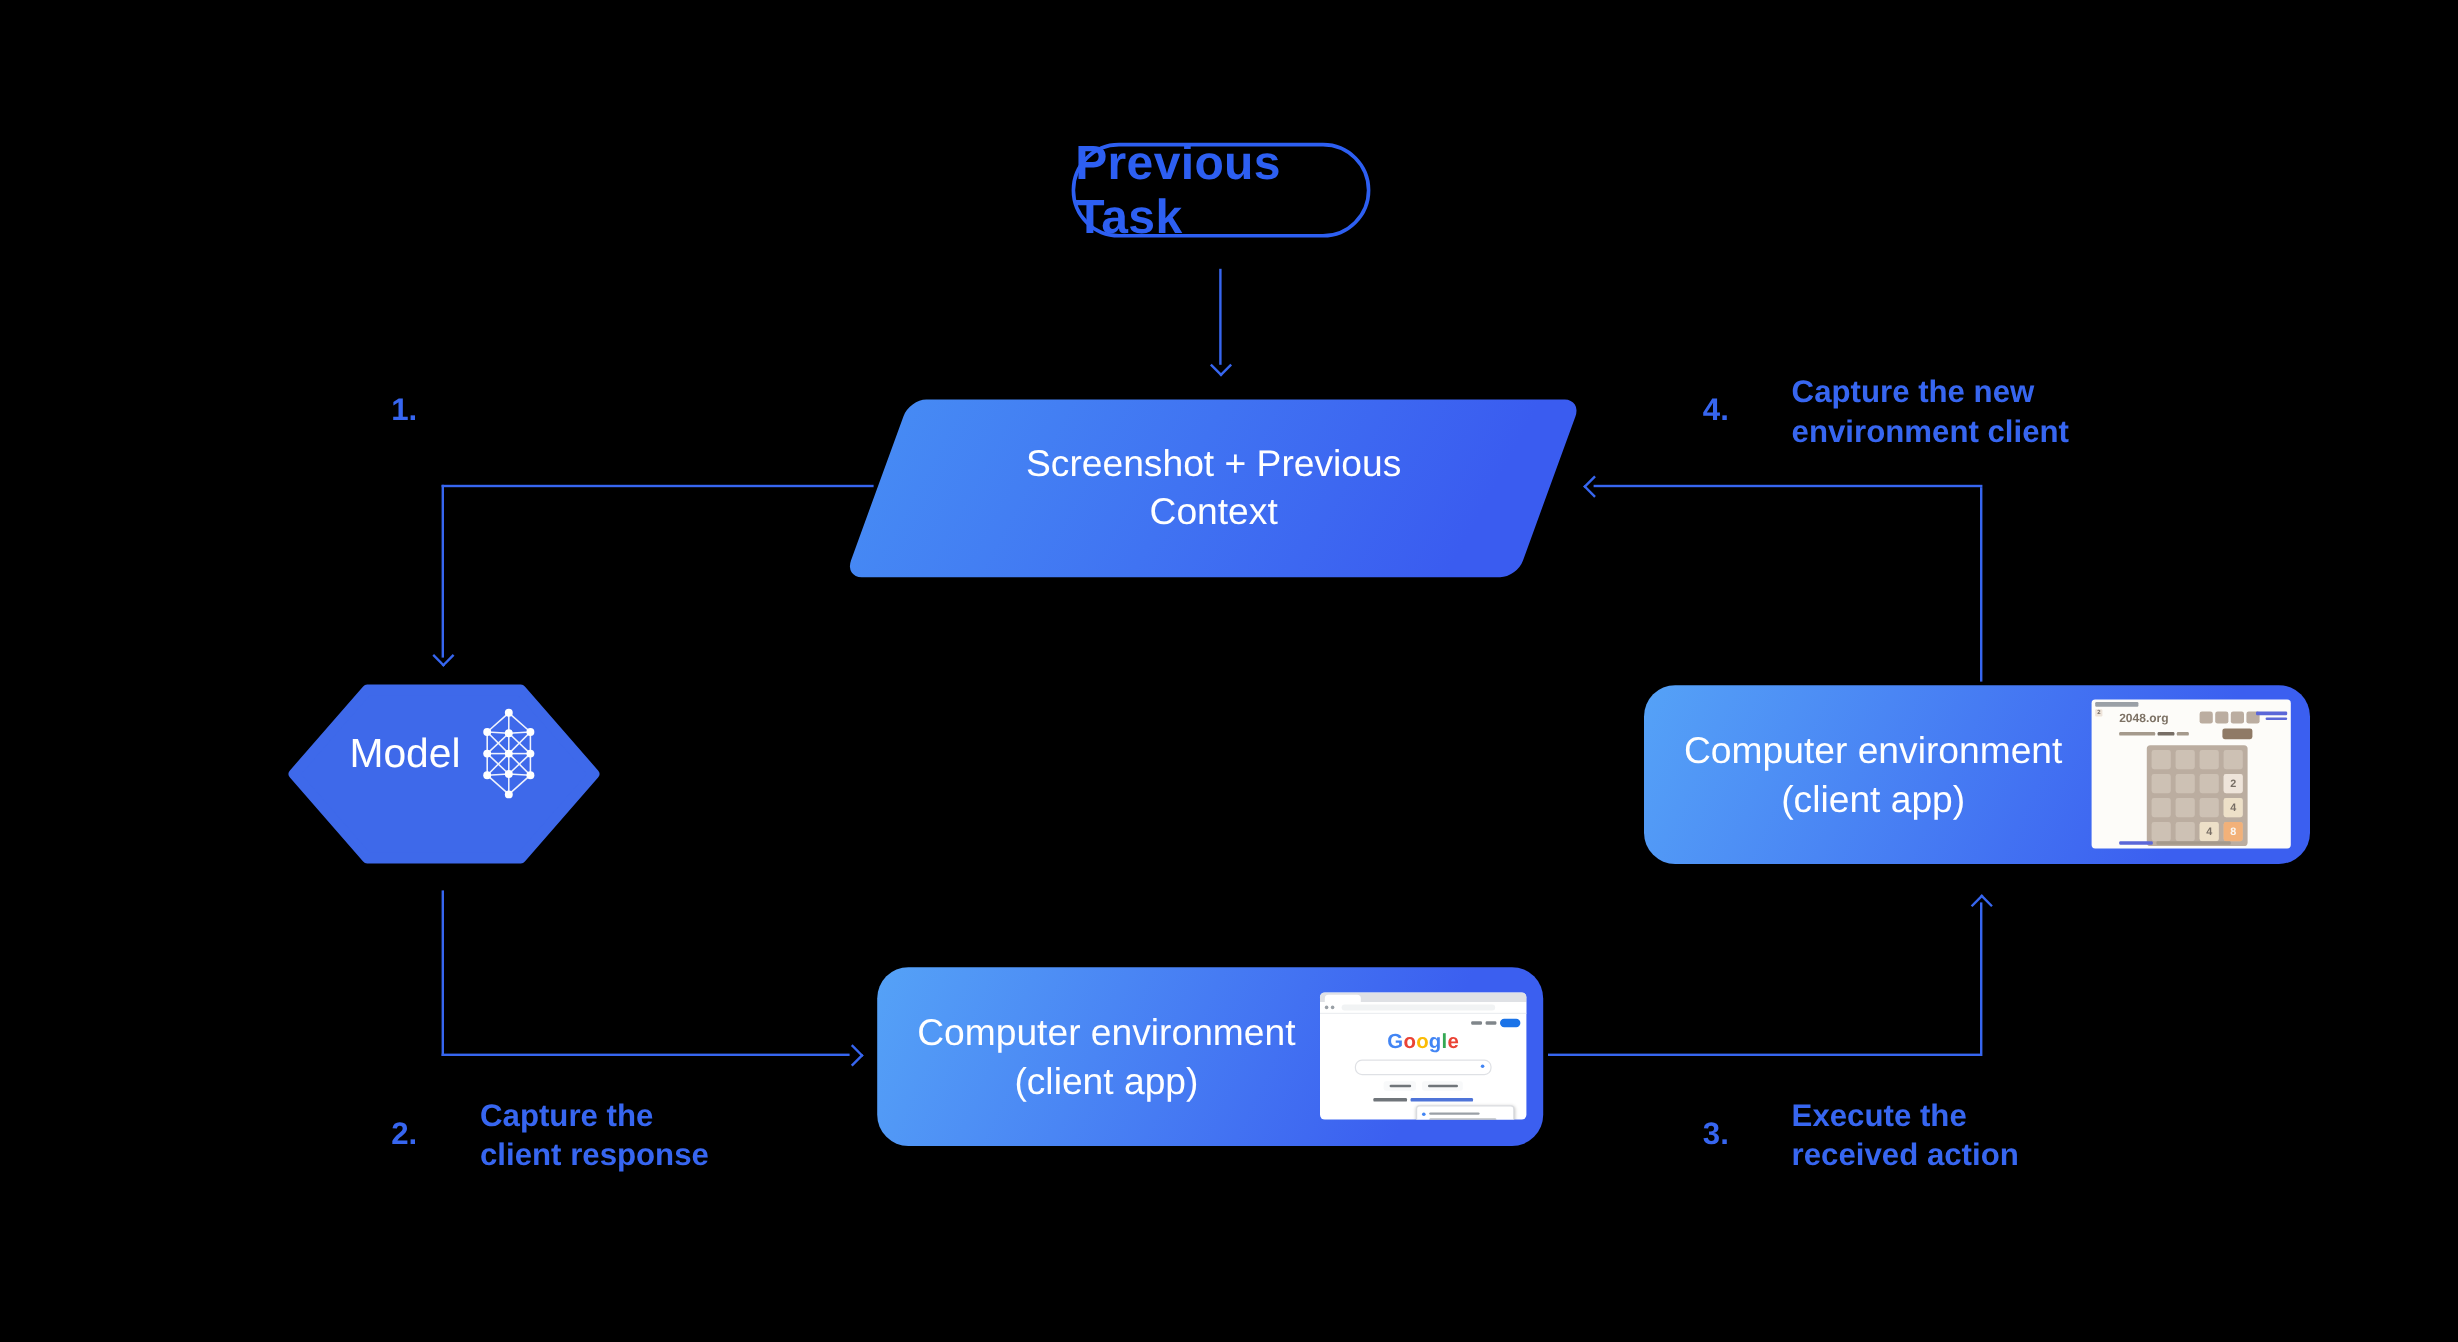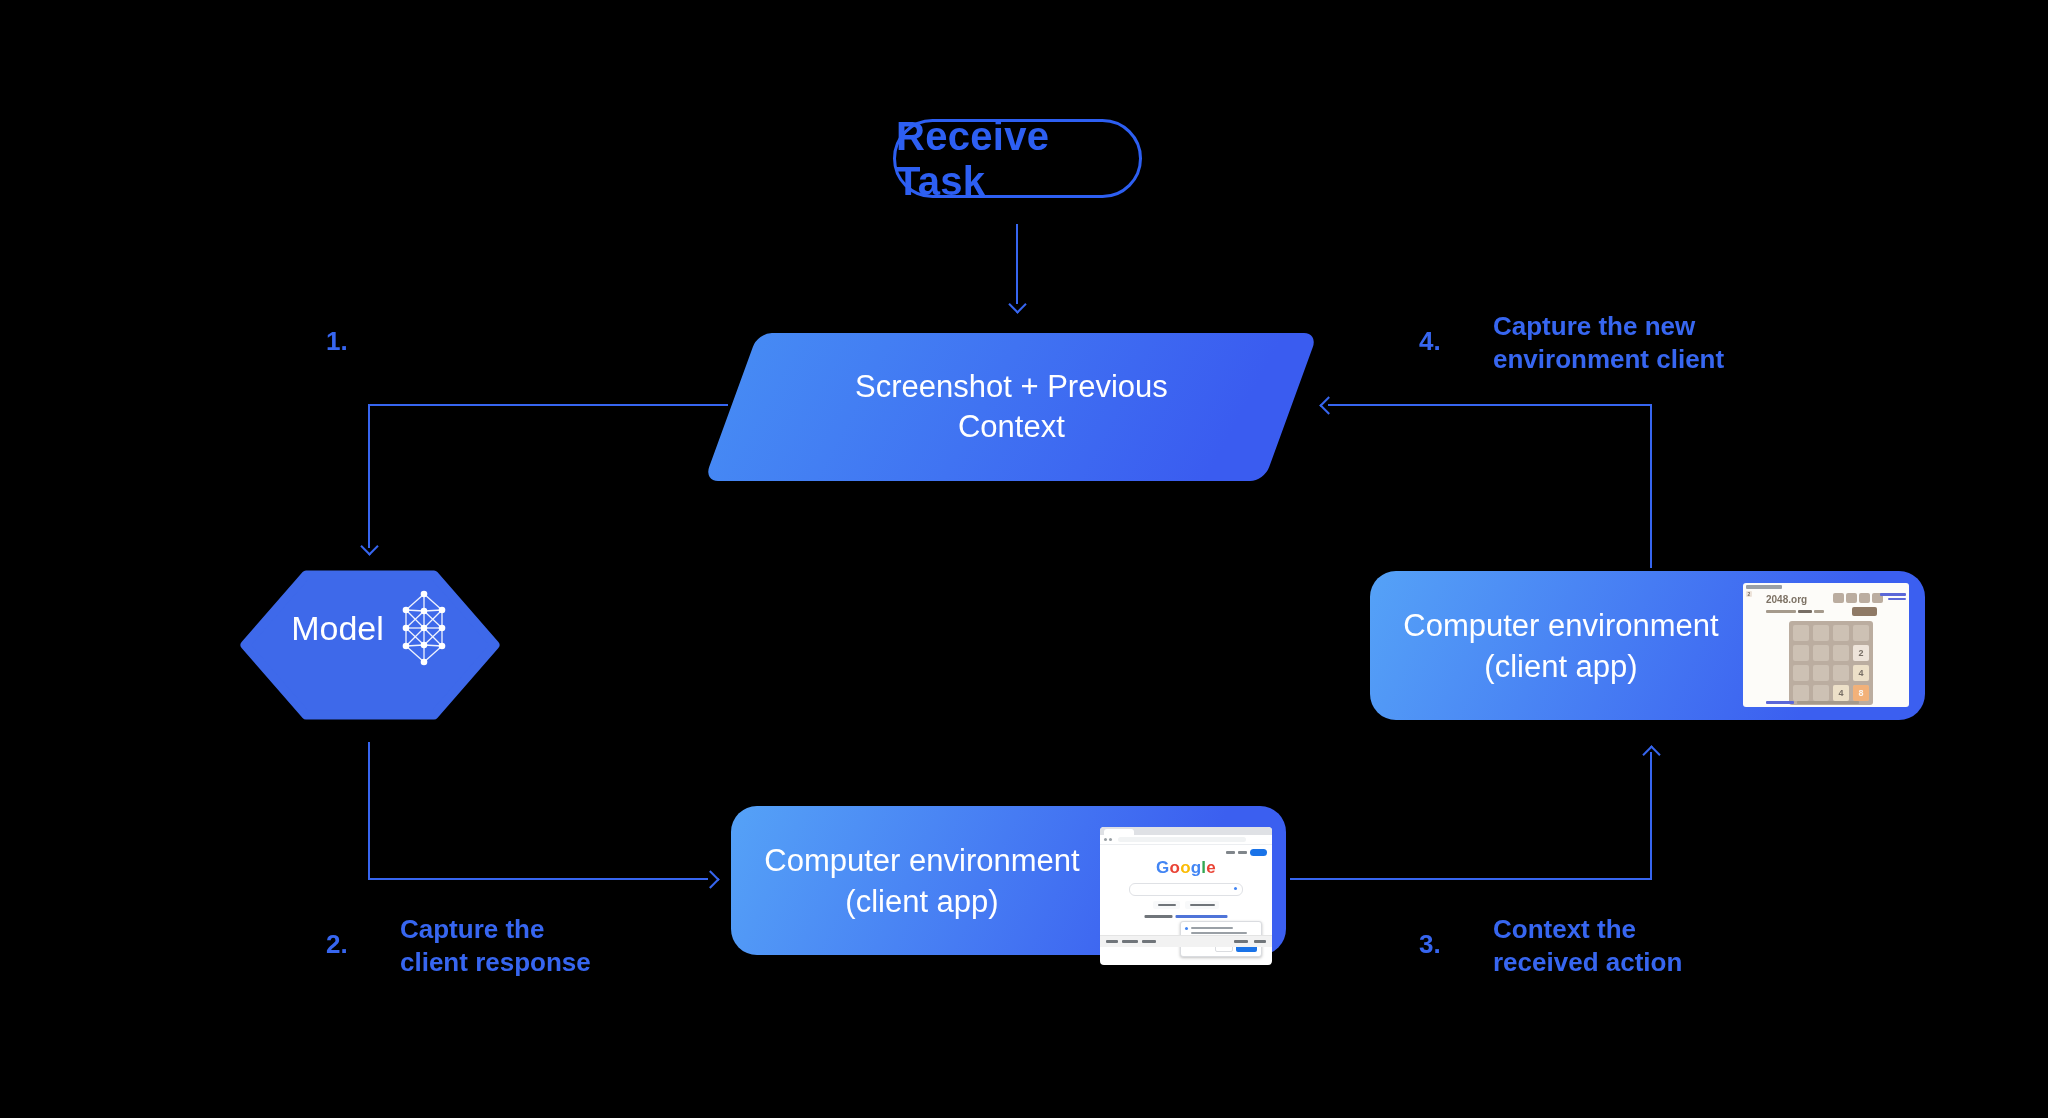--- a/index.html
+++ b/index.html
@@ -48,21 +48,21 @@
   .envbox .env-text{
     position:absolute;left:0;top:0;width:382px;height:100%;
     display:flex;flex-direction:column;align-items:center;justify-content:center;
     color:#fff;font-size:31px;line-height:41px;font-weight:400;text-align:center;
   }
   
   .step-num{position:absolute;color:#3766f0;font-size:26px;font-weight:600;line-height:26px;}
   .step-text{position:absolute;color:#3766f0;font-size:26px;font-weight:600;line-height:33px;
              display:flex;flex-direction:column;}
   
-  .gmock{position:absolute;right:14px;top:21px;width:172px;height:138px;background:#fff;
+  .gmock{position:absolute;right:14px;top:21px;width:172px;height:106px;background:#fff;
          border-radius:4px;overflow:hidden;font-family:"Liberation Sans",sans-serif;}
   .gm-tabbar{position:relative;height:8px;background:#dfe1e5;}
   .gm-tab{position:absolute;left:4px;top:2px;width:30px;height:6px;background:#fff;border-radius:3px 3px 0 0;}
   .gm-urlbar{position:relative;height:9px;background:#fff;border-bottom:1px solid #eceef1;}
   .gm-urlpill{position:absolute;left:18px;top:2px;width:128px;height:5px;background:#f1f3f4;border-radius:3px;}
   .gm-dot{position:absolute;width:3px;height:3px;border-radius:50%;background:#9aa0a6;top:3px;}
   .gm-page{position:relative;height:102px;}
   .gm-signin{position:absolute;right:5px;top:4px;display:flex;align-items:center;gap:3px;}
   .gm-bar{background:#80868b;border-radius:1px;}
   .gm-signin-btn{width:17px;height:7px;background:#1a73e8;border-radius:3.5px;}
@@ -106,21 +106,21 @@
   .tile-4b{left:44px;top:64px;background:#ede0c8;}
   .tile-8{left:64px;top:64px;background:#f2b179;color:#f9f6f2;}
   .tw-below{position:absolute;left:23px;top:118px;display:flex;gap:3px;align-items:center;}
 </style>
 </head>
 <body>
 
 <div id="canvas">
 
   <div class="pill">
-    <span>Receive Task</span>
+    <span>Previous Task</span>
   </div>
 
   <div class="line" style="left:1016px;top:224px;width:2px;height:80px"></div>
   <div class="chev down" style="left:1011px;top:298px"></div>
 
   <div class="para">
     <div class="para-inner">
       <span>Screenshot + Previous</span>
       <span>Context</span>
     </div>
@@ -195,21 +195,21 @@
   <div class="chev right" style="left:704px;top:873px"></div>
 
   <div class="step-num" style="left:326px;top:931px">2.</div>
   <div class="step-text" style="left:400px;top:913px">
     <span>Capture the</span>
     <span>client response</span>
   </div>
 
   <div class="step-num" style="left:1419px;top:931px">3.</div>
   <div class="step-text" style="left:1493px;top:913px">
-    <span>Context the</span>
+    <span>Execute the</span>
     <span>received action</span>
   </div>
 
   <div class="envbox" style="left:731px;top:806px">
     <div class="env-text">
       <span>Computer environment</span>
       <span>(client app)</span>
     </div>
 
     <div class="gmock">

